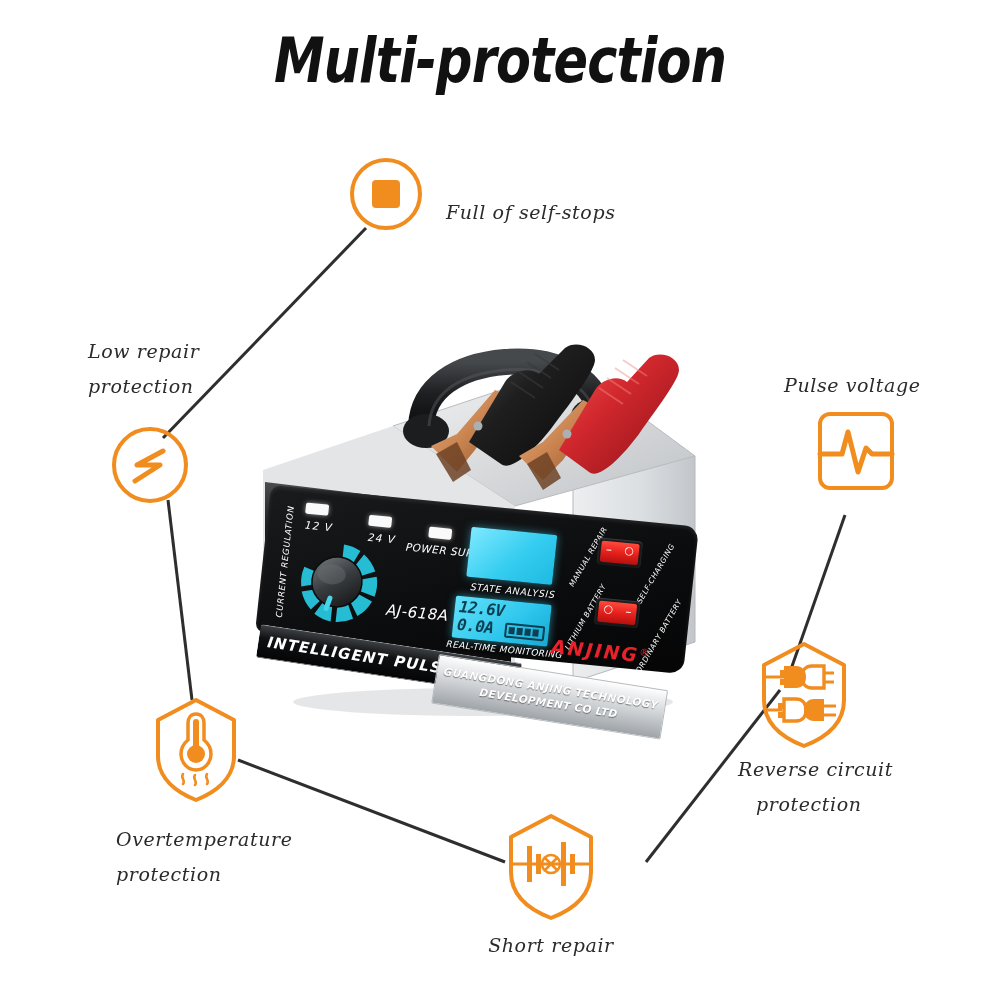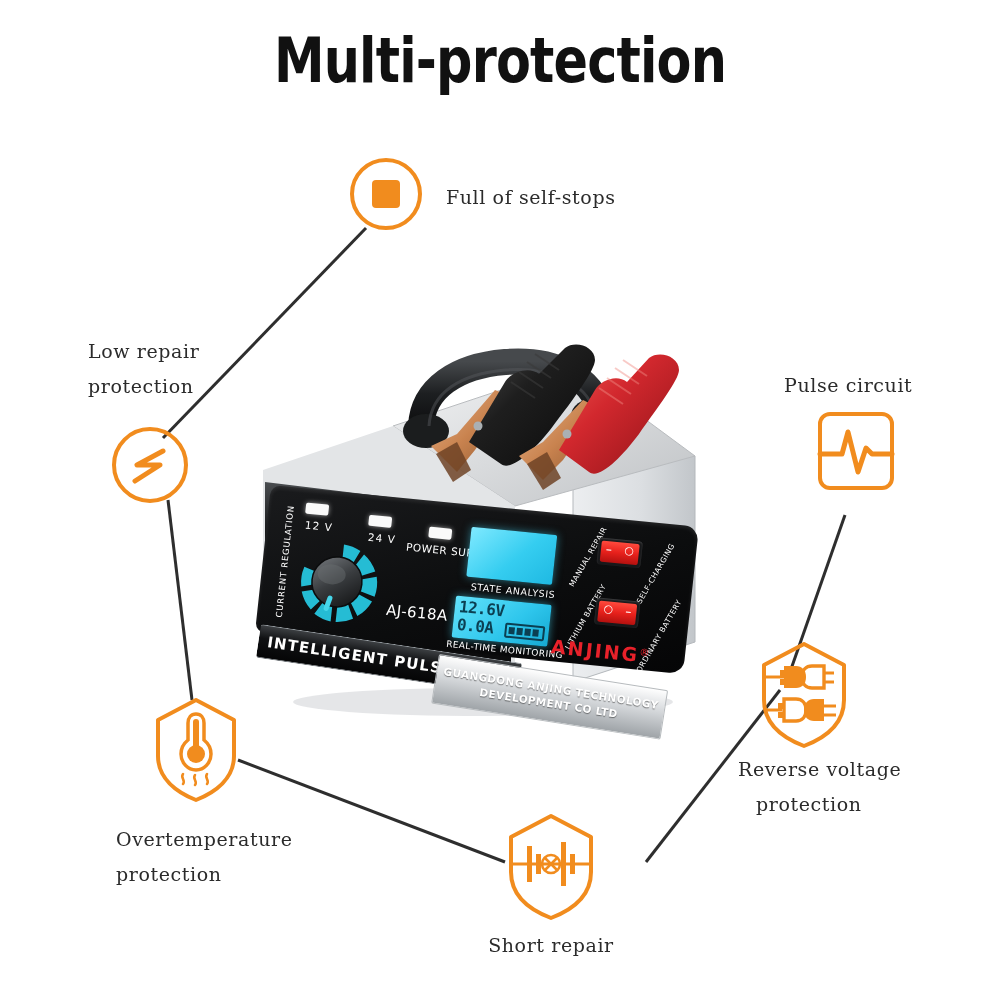--- a/index.html
+++ b/index.html
@@ -2,21 +2,21 @@
 <html><head>
 <meta charset="utf-8">
 <style>
   * { box-sizing: border-box; margin: 0; padding: 0; }
   html, body {
     width: 1000px; height: 1000px;
     background: #ffffff;
     font-family: "DejaVu Serif", "Liberation Serif", serif;
     overflow: hidden;
   }
-  #stage { position: relative; width: 1000px; height: 1000px; background: #fff; }
+  #stage { position: relative; width: 1000px; height: 1000px; background: #fff; font-style: italic; }
 
   
   #title {
     position: absolute; left: 0; top: 24px; width: 1000px;
     text-align: center;
     font-family: "DejaVu Sans", "Liberation Sans", sans-serif;
     font-weight: 700;
     font-size: 62px;
     letter-spacing: -1px;
     color: #111111;
@@ -347,41 +347,41 @@
     </div>
   </div>
 
   <div class="callout" style="left:0; top:0;">
     <div class="ico" style="left:348px; top:156px;">
       <svg width="76" height="76" viewBox="0 0 76 76">
         <circle cx="38" cy="38" r="34" fill="none" stroke="#F18C1E" stroke-width="4"></circle>
         <rect x="24" y="24" width="28" height="28" rx="4" fill="#F18C1E"></rect>
       </svg>
     </div>
-    <div class="callout-label" style="left:446px; top:180px;">
+    <div class="callout-label" style="left:446px; top:195px;">
       <span>Full of self-stops</span>
     </div>
   </div>
 
   <div class="callout" style="left:0; top:0;">
     <div class="callout-label" style="left:88px; top:334px;">
       <span>Low repair</span>
       <span class="l2">protection</span>
     </div>
     <div class="ico" style="left:108px; top:423px;">
       <svg width="84" height="84" viewBox="0 0 84 84">
         <circle cx="42" cy="42" r="36" fill="none" stroke="#F18C1E" stroke-width="4"></circle>
         <path d="M55,28 L29,42 L52,42 L27,58" fill="none" stroke="#F18C1E" stroke-width="5" stroke-linecap="round" stroke-linejoin="round"></path>
       </svg>
     </div>
   </div>
 
   <div class="callout" style="left:0; top:0;">
     <div class="callout-label" style="left:784px; top:368px;">
-      <span>Pulse circuit</span>
+      <span>Pulse voltage</span>
     </div>
     <div class="ico" style="left:816px; top:410px;">
       <svg width="80" height="82" viewBox="0 0 80 82">
         <rect x="4" y="4" width="72" height="74" rx="10" fill="none" stroke="#F18C1E" stroke-width="4"></rect>
         <path d="M4,44 L26,44 L32,22 L42,62 L50,38 L56,44 L76,44" fill="none" stroke="#F18C1E" stroke-width="5" stroke-linecap="round" stroke-linejoin="round"></path>
       </svg>
     </div>
   </div>
 
   <div class="callout" style="left:0; top:0;">
@@ -440,18 +440,18 @@
         <line x1="10" y1="70" x2="26" y2="70" stroke="#F18C1E" stroke-width="3"></line>
         <path d="M28,59 L40,59 C46,59 50,63 50,70 C50,77 46,81 40,81 L28,81 Z" fill="none" stroke="#F18C1E" stroke-width="3.4"></path>
         <rect x="22" y="63" width="5" height="6" fill="#F18C1E"></rect>
         <rect x="22" y="72" width="5" height="6" fill="#F18C1E"></rect>
         <path d="M68,59 L58,59 C52,59 48,63 48,70 C48,77 52,81 58,81 L68,81 Z" fill="#F18C1E"></path>
         <line x1="66" y1="66" x2="80" y2="66" stroke="#F18C1E" stroke-width="3"></line>
         <line x1="66" y1="75" x2="80" y2="75" stroke="#F18C1E" stroke-width="3"></line>
       </svg>
     </div>
     <div class="callout-label" style="left:738px; top:752px;">
-      <span>Reverse voltage</span>
+      <span>Reverse circuit</span>
       <span class="l2" style="margin-left:18px;">protection</span>
     </div>
   </div>
 
 </div>
 
 </body></html>

